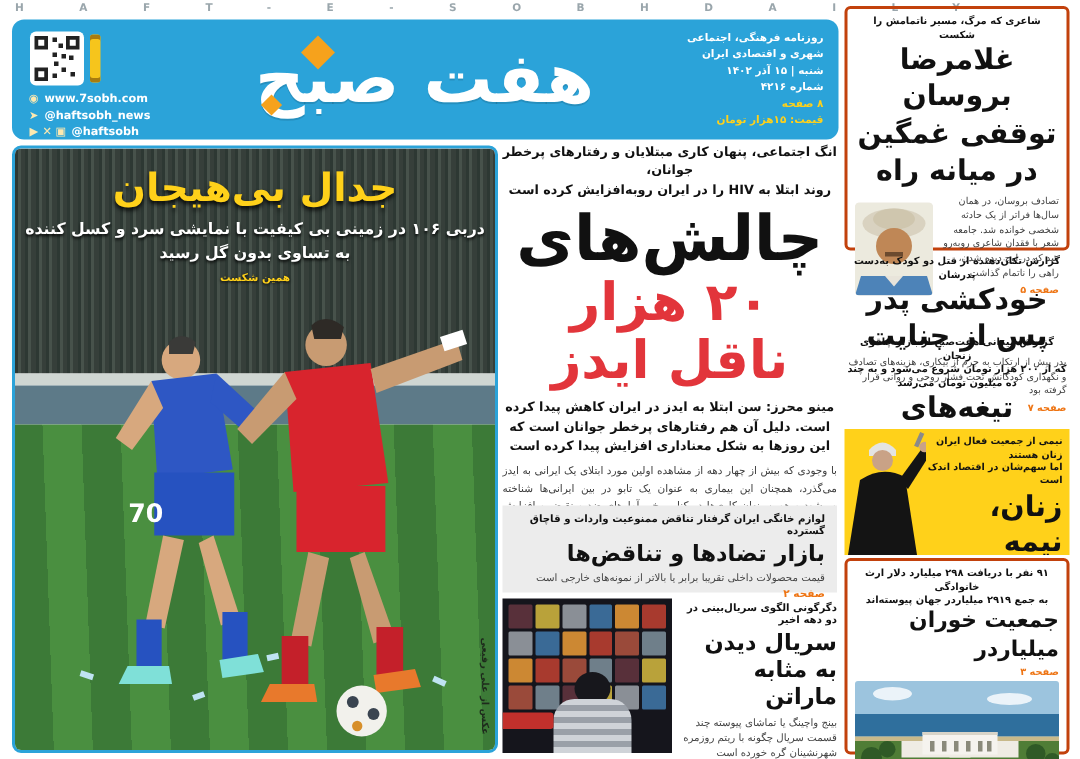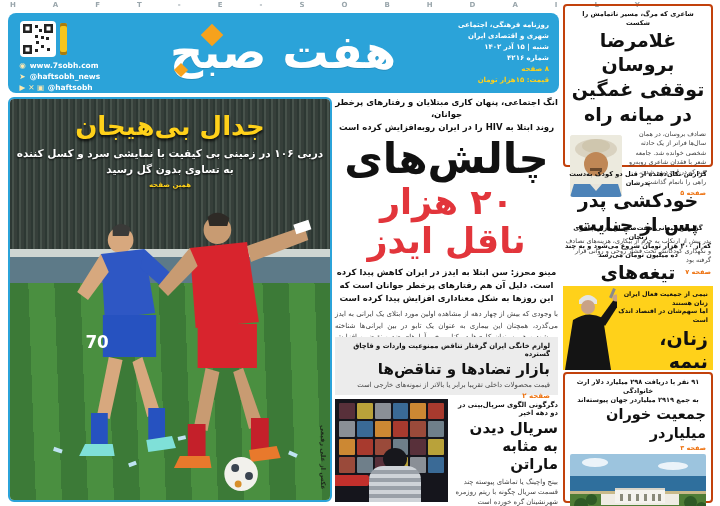--- a/index.html
+++ b/index.html
@@ -220,21 +220,21 @@
     <path d="M242 250 L270 246 L274 258 L244 262 Z" fill="#e8792c"></path>
 
     <circle cx="234" cy="274" r="17" fill="#f2f1ec"></circle>
     <circle cx="228" cy="268" r="4" fill="#3a4450"></circle>
     <circle cx="242" cy="276" r="4" fill="#3a4450"></circle>
     <circle cx="231" cy="284" r="3.5" fill="#d78f2a"></circle>
   </svg>
   <div id="derby-headline" class="abs">جدال بی‌هیجان</div>
   <div id="derby-sub1" class="derby-sub abs">دربی ۱۰۶ در زمینی بی کیفیت با نمایشی سرد و کسل کننده</div>
   <div id="derby-sub2" class="derby-sub abs">به تساوی بدون گل رسید</div>
-  <div id="derby-pageref" class="abs">همین صفحه</div>
+  <div id="derby-pageref" class="abs">همین شکست</div>
   <div id="derby-credit" class="abs">عکس از علی رفیعی</div>
 </div>
 
 <div id="center" class="abs">
   <div id="hiv-kicker" class="kicker">
     <div>انگ اجتماعی، پنهان کاری مبتلایان و رفتارهای پرخطر جوانان،</div>
     <div>روند ابتلا به HIV را در ایران روبه‌افزایش کرده است</div>
   </div>
   <div id="hiv-title-black">چالش‌های</div>
   <div id="hiv-title-red">۲۰ هزار ناقل ایدز</div>

